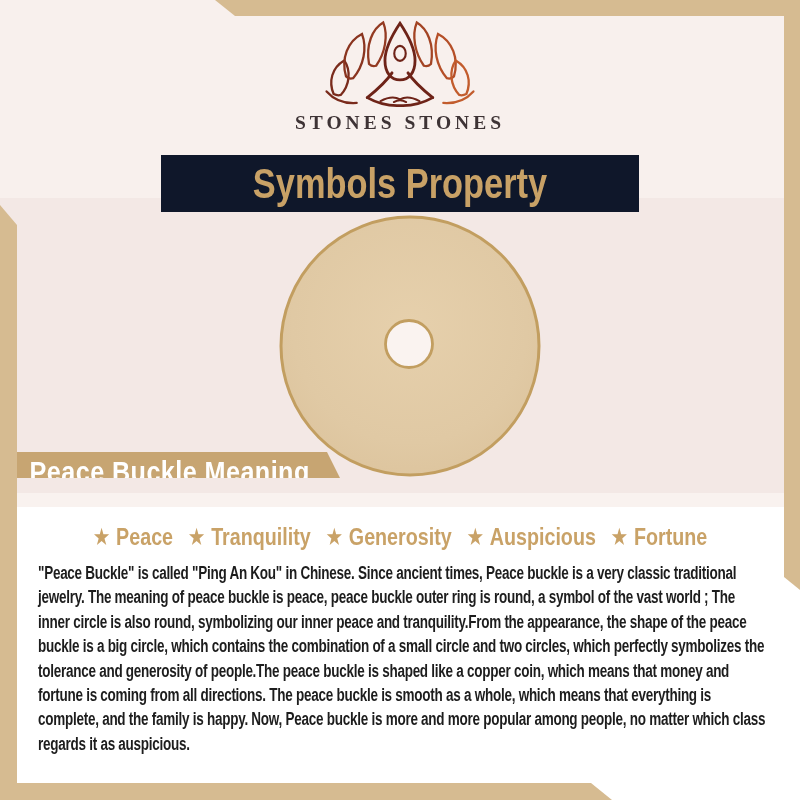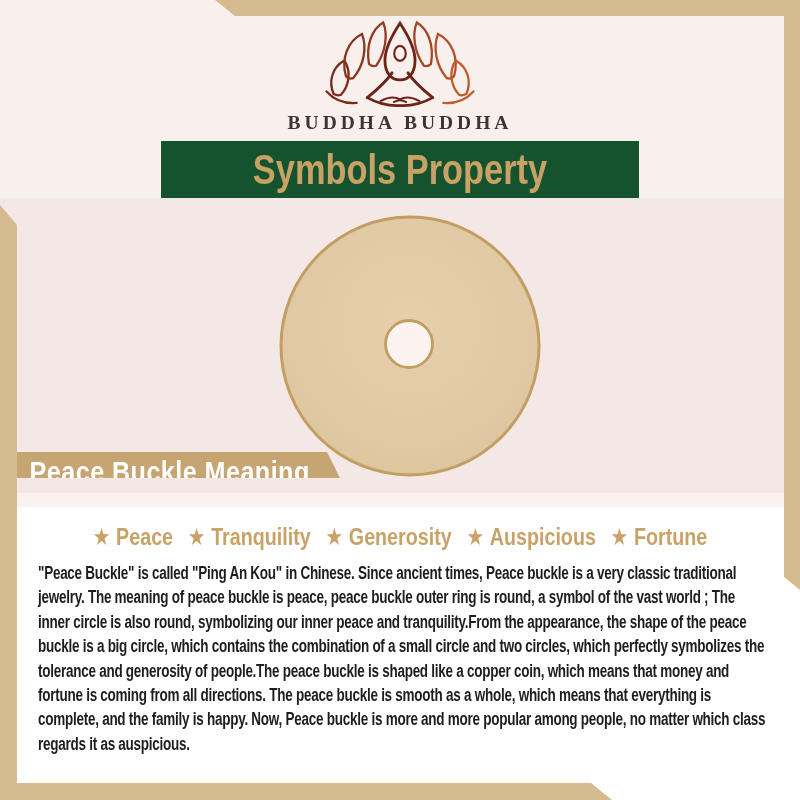--- a/index.html
+++ b/index.html
@@ -22,21 +22,21 @@
   .frame-left{left:0;top:205px;width:17px;height:595px;
     clip-path:polygon(0 0,100% 20px,100% 100%,0 100%);}
   .frame-bottom{left:0;top:783px;width:612px;height:17px;
     clip-path:polygon(0 0,calc(100% - 21px) 0,100% 100%,0 100%);}
 
   
   .logo-wrap{left:320px;top:18px;width:160px;height:92px;z-index:2;}
   .brand-name{left:0;top:110px;width:800px;height:26px;line-height:26px;text-align:center;
     font-family:"Liberation Serif","DejaVu Serif",serif;font-size:19.5px;font-weight:600;
     letter-spacing:4px;color:#3e3335;z-index:2;}
-  .title-banner{left:161px;top:141px;width:478px;height:57px;background:#14532d;z-index:3;}
+  .title-banner{left:161px;top:155px;width:478px;height:57px;background:#0f172a;z-index:3;}
   .title-text{width:100%;height:57px;line-height:56px;text-align:center;font-size:43px;
     font-weight:bold;color:#c8a166;transform:scaleX(0.8);transform-origin:50% 50%;white-space:nowrap;}
 
   
   .disc-wrap{left:278px;top:214px;width:264px;height:264px;z-index:2;}
 
   
   .ribbon{left:17px;top:452px;width:323px;height:26px;background:#c7a572;z-index:4;
     clip-path:polygon(0 0,calc(100% - 13px) 0,100% 100%,0 100%);}
   .ribbon-text{display:block;height:41px;line-height:40px;padding-left:15px;font-size:30px;
@@ -85,21 +85,21 @@
     <path d="M85,6 C73,24 68,36 68,48 C68,62 75,70 85,70 C95,70 102,62 102,48 C102,36 97,24 85,6 Z" stroke="#6e2318" stroke-width="3.2"></path>
     <ellipse cx="85" cy="40" rx="6.5" ry="8.5" stroke="#6e2318" stroke-width="2.4"></ellipse>
     <path d="M76,62 C68,74 58,82 48,90" stroke="#6e2318" stroke-width="3.2" stroke-linecap="round"></path>
     <path d="M94,62 C102,74 112,82 122,90" stroke="#6e2318" stroke-width="3.2" stroke-linecap="round"></path>
     <path d="M48,90 Q66,100 85,99 Q104,100 122,90" stroke="#6e2318" stroke-width="3.2" stroke-linecap="round"></path>
     <path d="M63,94 Q76,87 85,92 Q94,87 107,94" stroke="#6e2318" stroke-width="2.4" stroke-linecap="round"></path>
     <path d="M78,95 Q85,91 92,95" stroke="#6e2318" stroke-width="2.2" stroke-linecap="round"></path>
   </svg>
 </div>
 
-<div class="abs brand-name">BUDDHA BUDDHA</div>
+<div class="abs brand-name">STONES STONES</div>
 
 <div class="abs title-banner">
   <div class="title-text">Symbols Property</div>
 </div>
 
 <div class="abs disc-wrap">
   <svg width="264" height="264" viewBox="0 0 264 264" xmlns="http://www.w3.org/2000/svg">
     <defs>
       <radialGradient id="discGrad" cx="50%" cy="42%" r="65%">
         <stop offset="0%" stop-color="#e6d0ac"></stop>

